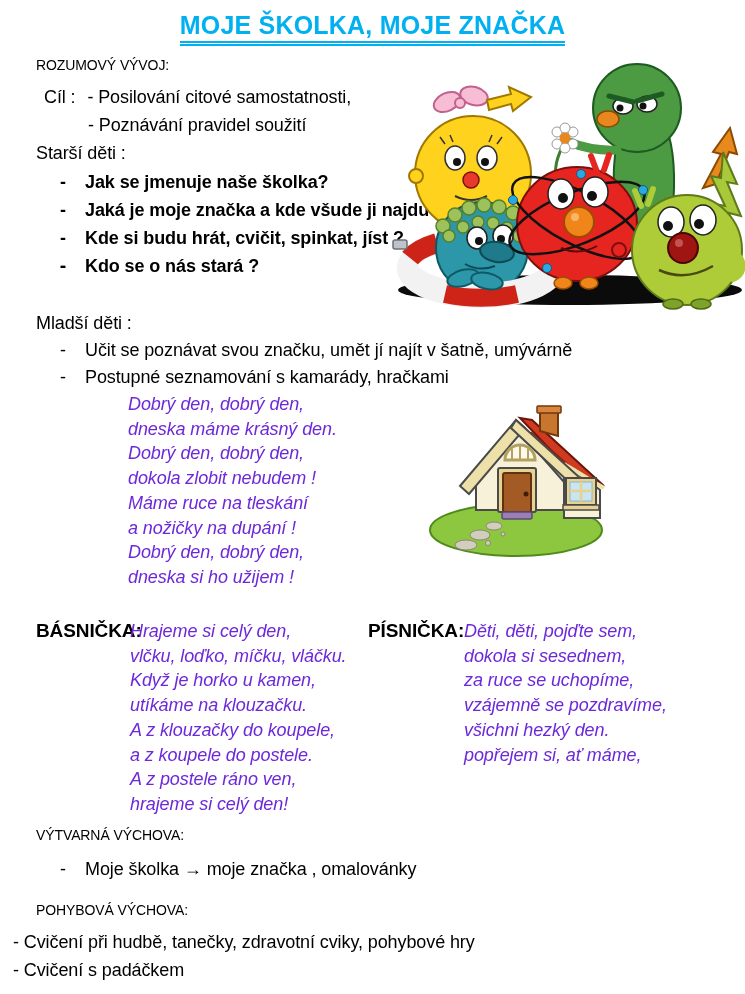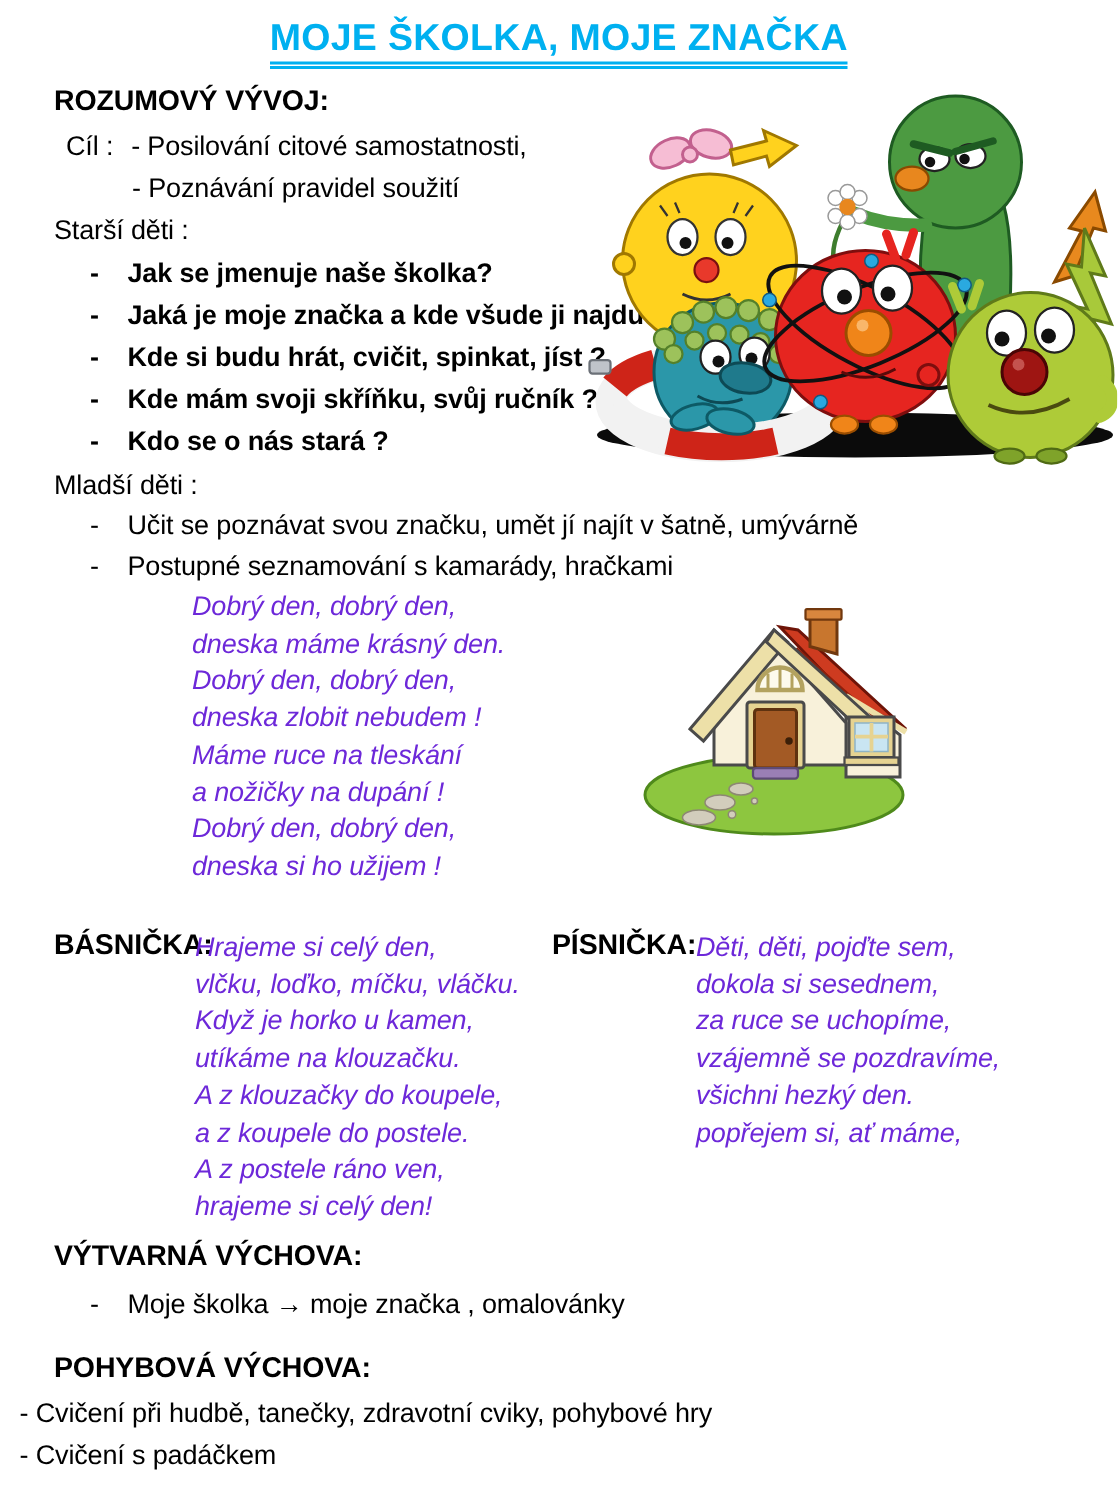--- a/index.html
+++ b/index.html
@@ -6,21 +6,21 @@
   .page{
     position:relative;width:745px;height:994px;background:#ffffff;
     font-family:"Liberation Sans","DejaVu Sans",sans-serif;color:#000;
     overflow:hidden;letter-spacing:-0.1px;
   }
   .title-wrap{position:absolute;top:11px;left:0;width:100%;text-align:center;}
   .title{
     display:inline-block;font-size:25px;font-weight:bold;color:#00B0F0;
     border-bottom:5px double #00B0F0;padding-bottom:1px;letter-spacing:0.2px;
   }
-  .sec-h{position:absolute;left:36px;font-size:19px;font-weight:bold;white-space:nowrap;}
+  .sec-h{position:absolute;left:36px;font-size:14px;font-weight:normal;white-space:nowrap;}
   .line{position:absolute;font-size:18px;white-space:nowrap;}
   .bullet-list{position:absolute;left:36px;font-size:18px;}
   .bullet-list .li{position:relative;padding-left:49px;white-space:nowrap;}
   .bullet-list .li .dash{position:absolute;left:24px;}
   .lh28 .li{line-height:28px;}
   .lh27 .li{line-height:27px;}
   .bold-items .li{font-weight:bold;}
   .poem{position:absolute;font-size:18px;font-style:italic;color:#6d28d9;}
   .poem div{line-height:24.7px;white-space:nowrap;}
   .poem-label{position:absolute;font-size:19px;font-weight:bold;white-space:nowrap;}
@@ -43,36 +43,36 @@
     <span>- Posilování citové samostatnosti,</span>
   </div>
   <div class="line" style="top:115px;left:88px;">- Poznávání pravidel soužití</div>
 
   <div class="line" style="top:143px;left:36px;">Starší děti :</div>
 
   <div class="bullet-list lh28 bold-items" style="top:168px;">
     <div class="li"><span class="dash">-</span><span>Jak se jmenuje naše školka?</span></div>
     <div class="li"><span class="dash">-</span><span>Jaká je moje značka a kde všude ji najdu?</span></div>
     <div class="li"><span class="dash">-</span><span>Kde si budu hrát, cvičit, spinkat, jíst ?</span></div>
-    <div class="li"><span class="dash">-</span><span>Kde mám svoji skříňku, svůj ručník ?</span></div>
+    <div class="li"><span class="dash">-</span></div>
     <div class="li"><span class="dash">-</span><span>Kdo se o nás stará ?</span></div>
   </div>
 
   <div class="line" style="top:313px;left:36px;">Mladší děti :</div>
 
   <div class="bullet-list lh27" style="top:337px;">
     <div class="li"><span class="dash">-</span><span>Učit se poznávat svou značku, umět jí najít v šatně, umývárně</span></div>
     <div class="li"><span class="dash">-</span><span>Postupné seznamování s kamarády, hračkami</span></div>
   </div>
 
   <div class="poem" style="top:392px;left:128px;">
     <div>Dobrý den, dobrý den,</div>
     <div>dneska máme krásný den.</div>
     <div>Dobrý den, dobrý den,</div>
-    <div>dneska zlobit nebudem !</div>
+    <div>dokola zlobit nebudem !</div>
     <div>Máme ruce na tleskání</div>
     <div>a nožičky na dupání !</div>
     <div>Dobrý den, dobrý den,</div>
     <div>dneska si ho užijem !</div>
   </div>
 
   <div class="poem-label" style="top:620px;left:36px;">BÁSNIČKA:</div>
   <div class="poem" style="top:619px;left:130px;">
     <div>Hrajeme si celý den,</div>
     <div>vlčku, loďko, míčku, vláčku.</div>

